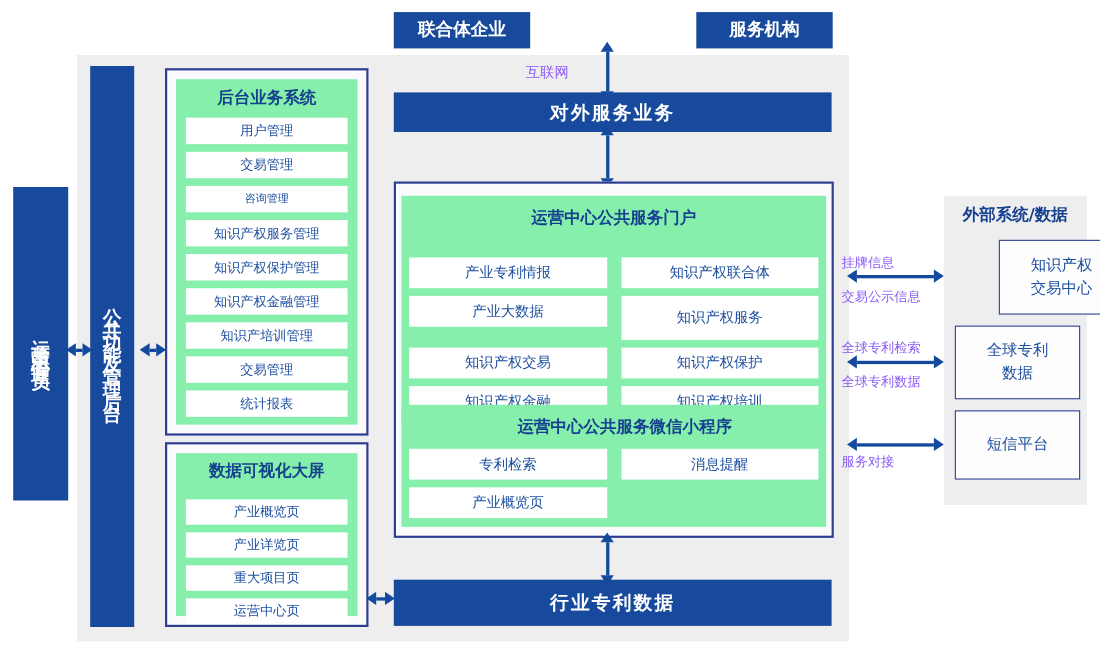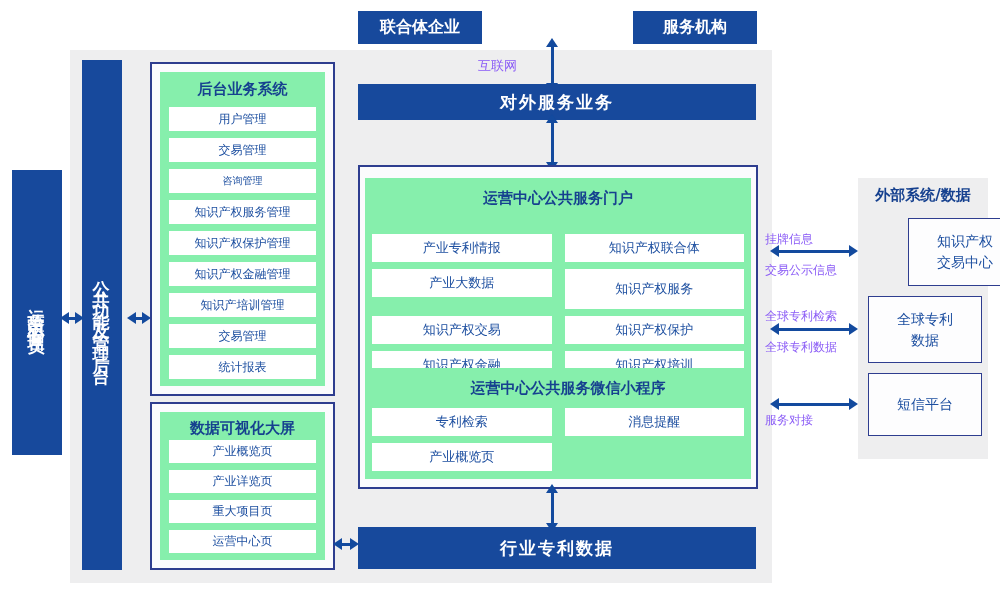--- a/index.html
+++ b/index.html
@@ -109,21 +109,21 @@
         <div class="witem" style="height:24px; font-size:12px;">知识产权金融管理</div>
         <div class="witem" style="height:24px; font-size:12px;">知识产培训管理</div>
         <div class="witem" style="height:24px; font-size:12px;">交易管理</div>
         <div class="witem" style="height:24px; font-size:12px;">统计报表</div>
       </div>
     </div>
   </div>
 
   <div class="abs outerbox" style="left:150px; top:402px; width:185px; height:168px;">
     <div class="panel" style="left:8px; top:8px; width:165px; height:148px; padding-top:4px;">
-      <div class="ptitle" style="height:24px; line-height:24px; margin-bottom:0;">数据可视化大屏</div>
+      <div class="ptitle" style="height:24px; line-height:24px; margin-bottom:14px;">数据可视化大屏</div>
       <div class="stack">
         <div class="witem" style="height:23px; font-size:12px;">产业概览页</div>
         <div class="witem" style="height:23px; font-size:12px;">产业详览页</div>
         <div class="witem" style="height:23px; font-size:12px;">重大项目页</div>
         <div class="witem" style="height:23px; font-size:12px;">运营中心页</div>
       </div>
     </div>
   </div>
 
   <div class="ha" style="left:342px; top:543px; width:8px;"></div>

